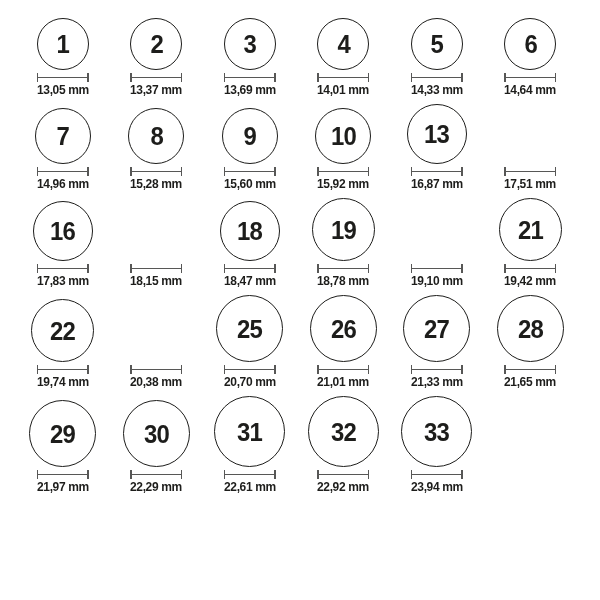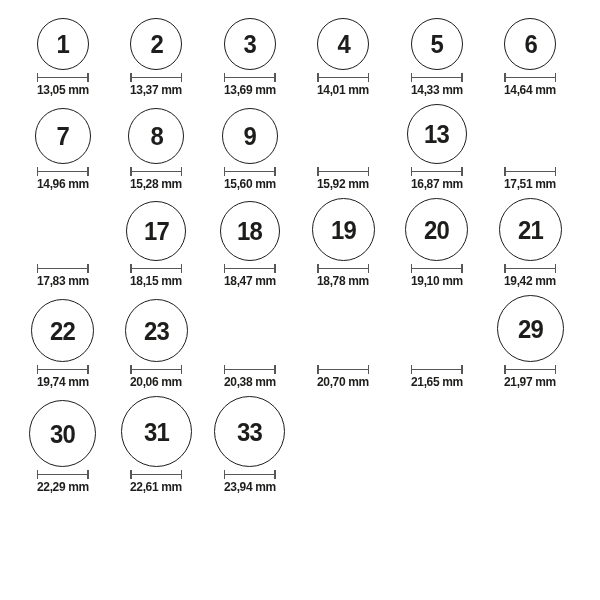--- a/index.html
+++ b/index.html
@@ -174,20 +174,23 @@
          <span class="num">9</span>
        </div>
        <div class="dim">
          <span class="tick left"></span>
          <span class="hline"></span>
          <span class="tick right"></span>
        </div>
        <div class="label">15,60 mm</div>
      </div>
     <div class="cell">
+       <div class="circle" style="width:56px;height:56px">
+         <span class="num">10</span>
+       </div>
        <div class="dim">
          <span class="tick left"></span>
          <span class="hline"></span>
          <span class="tick right"></span>
        </div>
        <div class="label">15,92 mm</div>
      </div>
     <div class="cell">
        <div class="circle" style="width:60px;height:60px">
          <span class="num">13</span>
@@ -201,31 +204,31 @@
      </div>
     <div class="cell">
        <div class="dim">
          <span class="tick left"></span>
          <span class="hline"></span>
          <span class="tick right"></span>
        </div>
        <div class="label">17,51 mm</div>
      </div>
     <div class="cell">
+       <div class="circle" style="width:60px;height:60px">
+         <span class="num">16</span>
+       </div>
        <div class="dim">
          <span class="tick left"></span>
          <span class="hline"></span>
          <span class="tick right"></span>
        </div>
        <div class="label">17,83 mm</div>
      </div>
     <div class="cell">
-       <div class="circle" style="width:60px;height:60px">
-         <span class="num">17</span>
-       </div>
        <div class="dim">
          <span class="tick left"></span>
          <span class="hline"></span>
          <span class="tick right"></span>
        </div>
        <div class="label">18,15 mm</div>
      </div>
     <div class="cell">
        <div class="circle" style="width:60px;height:60px">
          <span class="num">18</span>
@@ -242,23 +245,20 @@
          <span class="num">19</span>
        </div>
        <div class="dim">
          <span class="tick left"></span>
          <span class="hline"></span>
          <span class="tick right"></span>
        </div>
        <div class="label">18,78 mm</div>
      </div>
     <div class="cell">
-       <div class="circle" style="width:63px;height:63px">
-         <span class="num">20</span>
-       </div>
        <div class="dim">
          <span class="tick left"></span>
          <span class="hline"></span>
          <span class="tick right"></span>
        </div>
        <div class="label">19,10 mm</div>
      </div>
     <div class="cell">
        <div class="circle" style="width:63px;height:63px">
          <span class="num">21</span>
@@ -275,47 +275,64 @@
          <span class="num">22</span>
        </div>
        <div class="dim">
          <span class="tick left"></span>
          <span class="hline"></span>
          <span class="tick right"></span>
        </div>
        <div class="label">19,74 mm</div>
      </div>
     <div class="cell">
-       <div class="circle" style="width:63px;height:63px">
-         <span class="num">23</span>
-       </div>
-       <div class="dim">
-         <span class="tick left"></span>
-         <span class="hline"></span>
-         <span class="tick right"></span>
-       </div>
-       <div class="label">20,06 mm</div>
-     </div>
-    <div class="cell">
        <div class="dim">
          <span class="tick left"></span>
          <span class="hline"></span>
          <span class="tick right"></span>
        </div>
        <div class="label">20,38 mm</div>
      </div>
     <div class="cell">
+       <div class="circle" style="width:67px;height:67px">
+         <span class="num">25</span>
+       </div>
        <div class="dim">
          <span class="tick left"></span>
          <span class="hline"></span>
          <span class="tick right"></span>
        </div>
        <div class="label">20,70 mm</div>
      </div>
     <div class="cell">
+       <div class="circle" style="width:67px;height:67px">
+         <span class="num">26</span>
+       </div>
+       <div class="dim">
+         <span class="tick left"></span>
+         <span class="hline"></span>
+         <span class="tick right"></span>
+       </div>
+       <div class="label">21,01 mm</div>
+     </div>
+    <div class="cell">
+       <div class="circle" style="width:67px;height:67px">
+         <span class="num">27</span>
+       </div>
+       <div class="dim">
+         <span class="tick left"></span>
+         <span class="hline"></span>
+         <span class="tick right"></span>
+       </div>
+       <div class="label">21,33 mm</div>
+     </div>
+    <div class="cell">
+       <div class="circle" style="width:67px;height:67px">
+         <span class="num">28</span>
+       </div>
        <div class="dim">
          <span class="tick left"></span>
          <span class="hline"></span>
          <span class="tick right"></span>
        </div>
        <div class="label">21,65 mm</div>
      </div>
     <div class="cell">
        <div class="circle" style="width:67px;height:67px">
          <span class="num">29</span>
@@ -341,20 +358,31 @@
     <div class="cell">
        <div class="circle" style="width:71px;height:71px">
          <span class="num">31</span>
        </div>
        <div class="dim">
          <span class="tick left"></span>
          <span class="hline"></span>
          <span class="tick right"></span>
        </div>
        <div class="label">22,61 mm</div>
+     </div>
+    <div class="cell">
+       <div class="circle" style="width:71px;height:71px">
+         <span class="num">32</span>
+       </div>
+       <div class="dim">
+         <span class="tick left"></span>
+         <span class="hline"></span>
+         <span class="tick right"></span>
+       </div>
+       <div class="label">22,92 mm</div>
      </div>
     <div class="cell">
        <div class="circle" style="width:71px;height:71px">
          <span class="num">33</span>
        </div>
        <div class="dim">
          <span class="tick left"></span>
          <span class="hline"></span>
          <span class="tick right"></span>
        </div>

